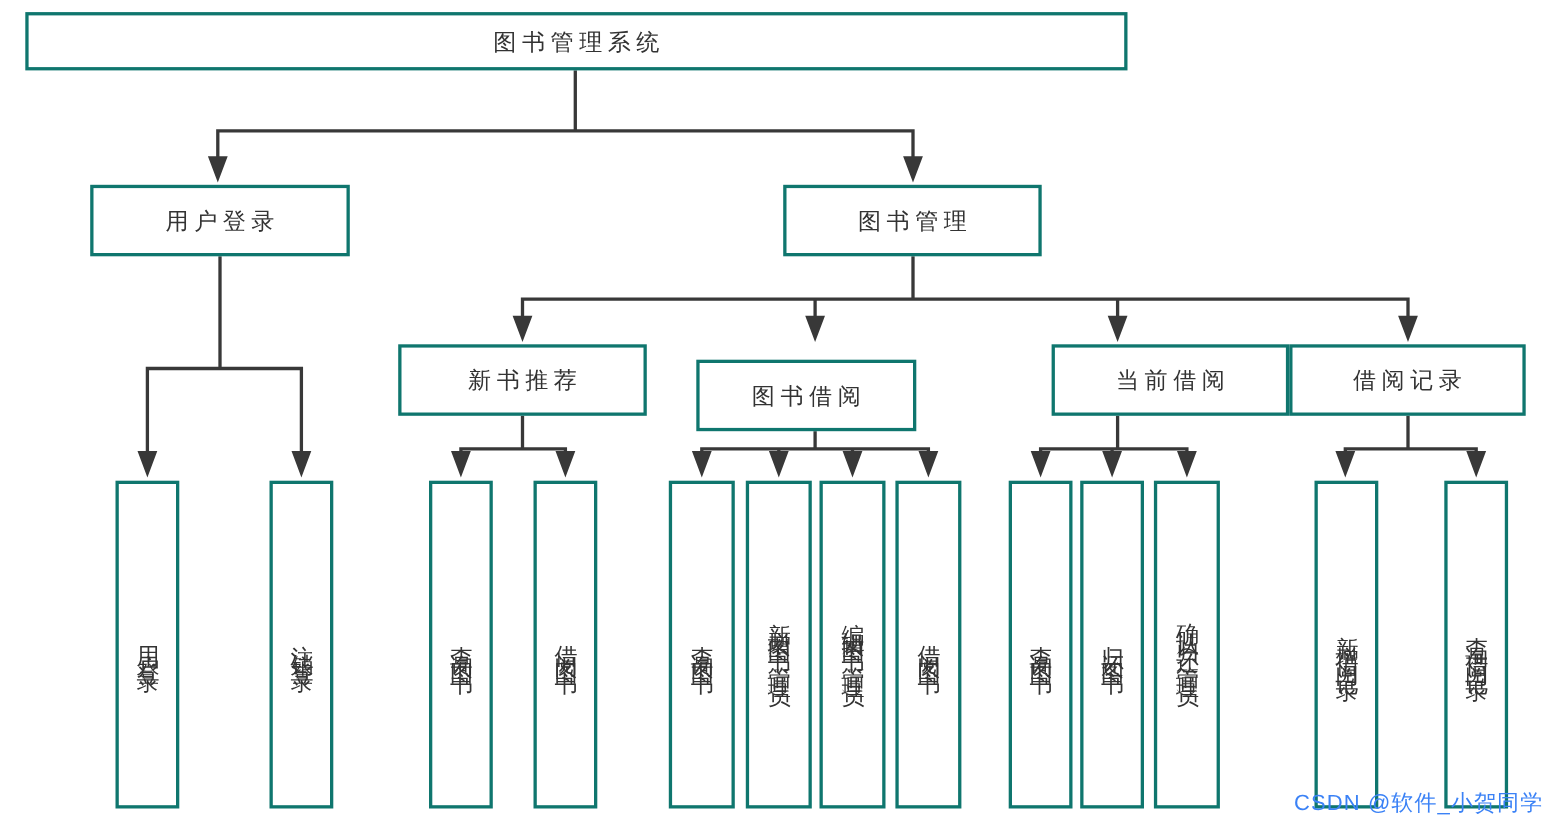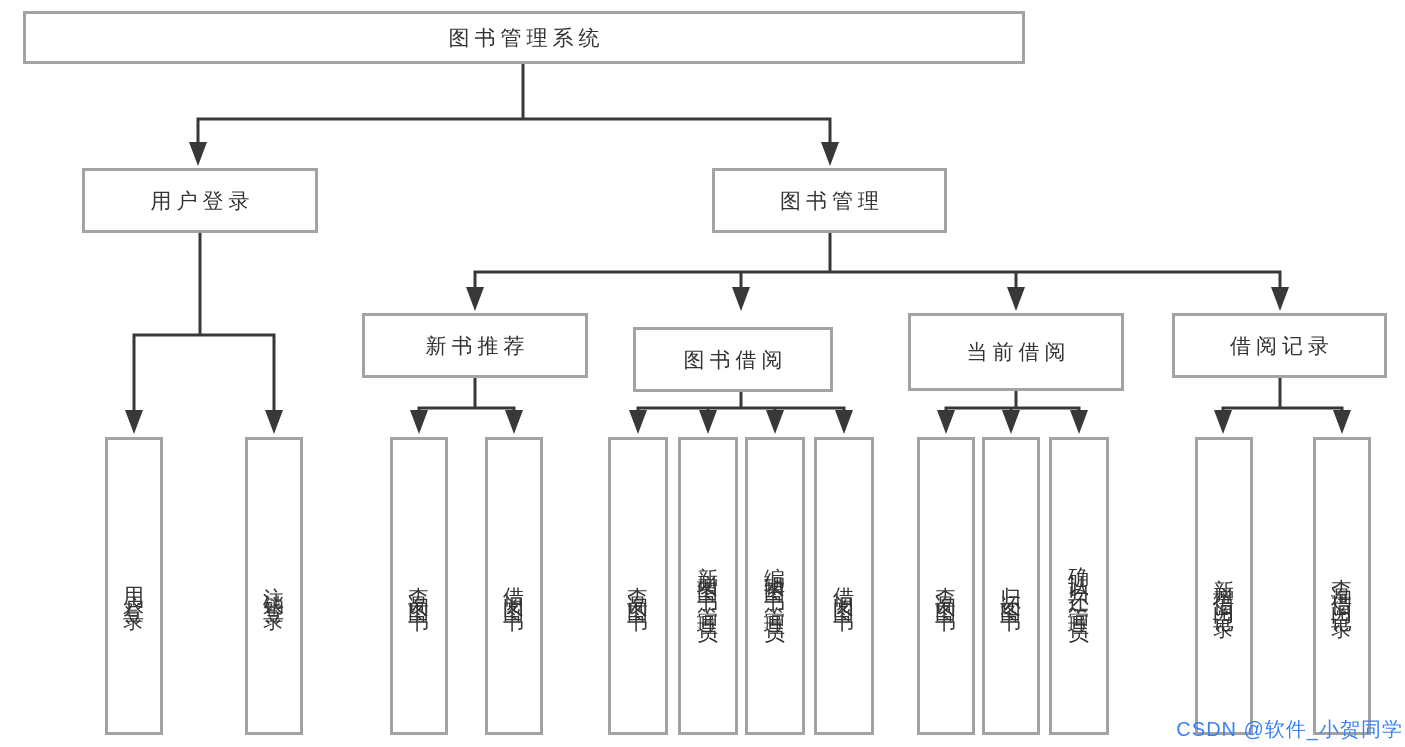--- a/index.html
+++ b/index.html
@@ -8,21 +8,21 @@
     width:1405px;height:747px;
     background:#ffffff;
     font-family:"Liberation Sans","DejaVu Sans",sans-serif;
     color:#333333;
     overflow:hidden;
   }
   svg.connectors{position:absolute;left:0;top:0;z-index:1;}
   .node{
     position:absolute;
     box-sizing:border-box;
-    border:3px solid #a3a3a3;
+    border:3px solid #0f766e;
     background:#ffffff;
     display:flex;
     align-items:center;
     justify-content:center;
     z-index:2;
   }
   .h-label{
     font-size:21px;
     letter-spacing:5px;
     text-indent:5px;
@@ -83,21 +83,21 @@
   <div class="node" style="left:712px;top:168px;width:235px;height:65px">
     <span class="h-label">图书管理</span>
   </div>
 
   <div class="node" style="left:362px;top:313px;width:226px;height:65px">
     <span class="h-label">新书推荐</span>
   </div>
   <div class="node" style="left:633px;top:327px;width:200px;height:65px">
     <span class="h-label">图书借阅</span>
   </div>
-  <div class="node" style="left:908px;top:313px;width:216px;height:78px">
+  <div class="node" style="left:956px;top:313px;width:216px;height:65px">
     <span class="h-label">当前借阅</span>
   </div>
   <div class="node" style="left:1172px;top:313px;width:215px;height:65px">
     <span class="h-label">借阅记录</span>
   </div>
 
   <div class="node leaf" style="left:105px;top:437px;width:58px;height:298px">
     <span class="v-label">用户登录</span>
   </div>
   <div class="node leaf" style="left:245px;top:437px;width:58px;height:298px">

